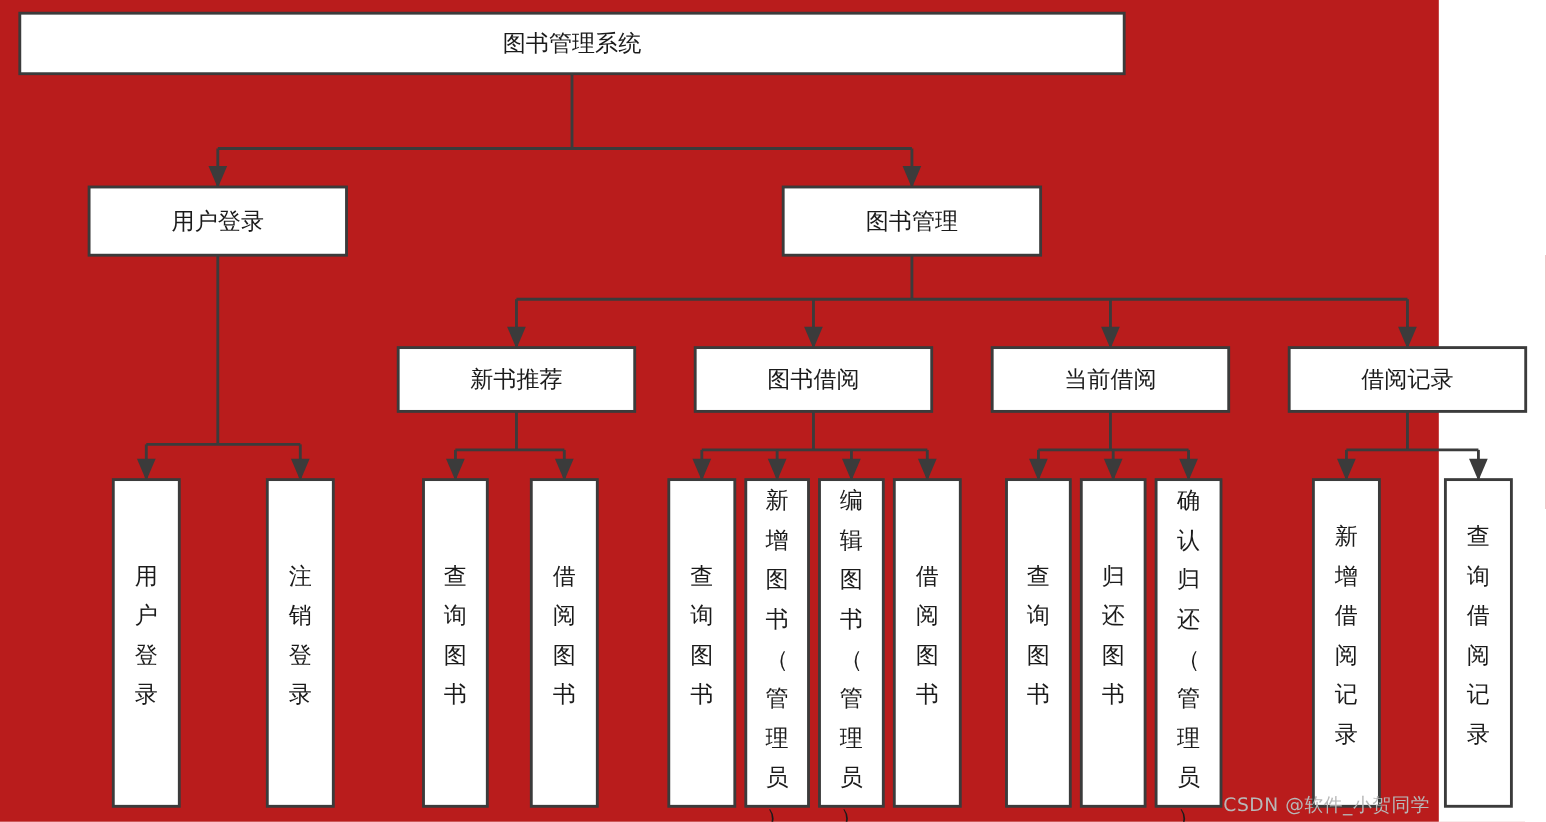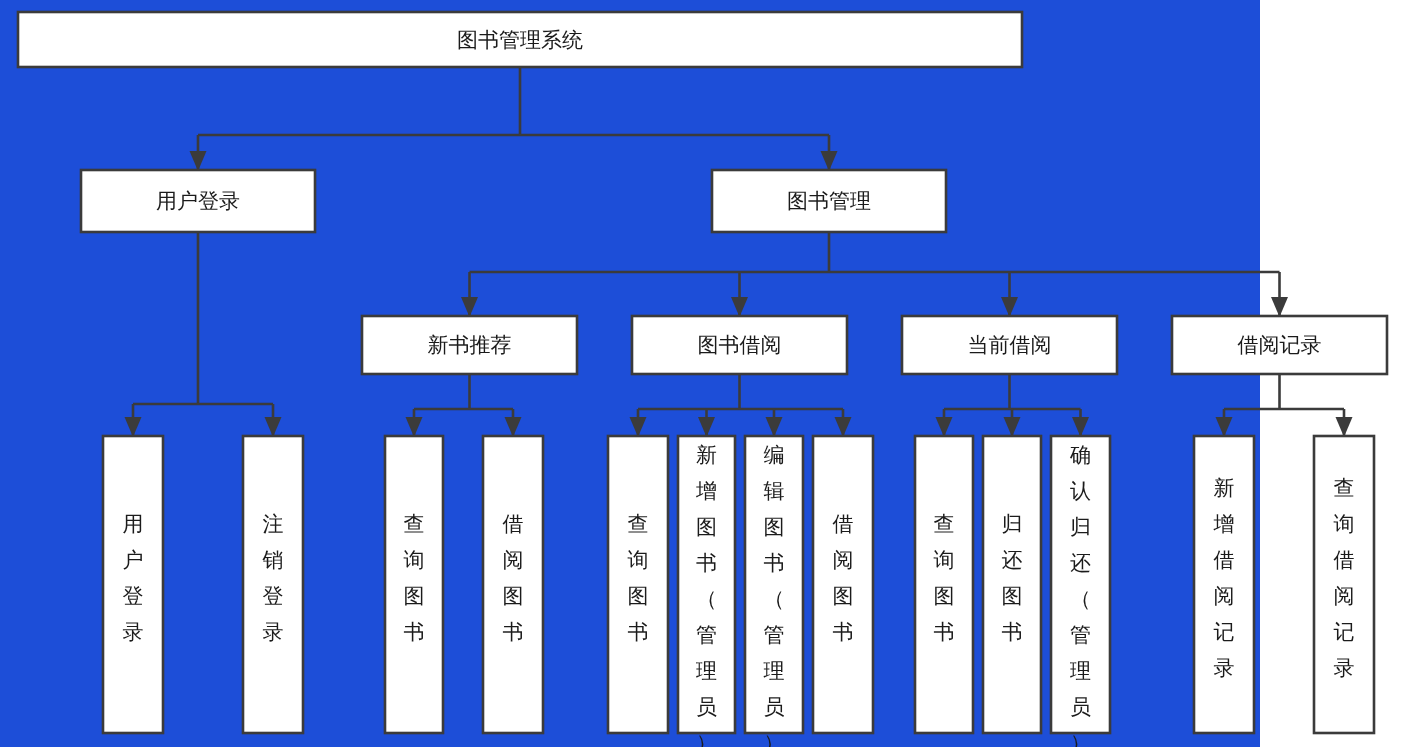--- a/index.html
+++ b/index.html
@@ -10,21 +10,22 @@
   body {
     width: 1405px;
     height: 747px;
     font-family: "DejaVu Sans", "Liberation Sans", sans-serif;
     overflow: hidden;
   }
   #diagram-root {
     position: relative;
     width: 1260px;
     height: 747px;
-    background: #1d4ed8;
+    background: #b91c1c;
+    padding-left: 48px;
   }
   svg#tree-svg {
     position: absolute;
     left: 0;
     top: 0;
     width: 1405px;
     height: 747px;
     display: block;
   }
   .node-box {
@@ -204,14 +205,15 @@
           <rect x="1194" y="436" width="60" height="297" class="node-box"></rect>
           <text x="1224" y="0" class="node-label-vert"><tspan x="1224" y="494.5">新</tspan><tspan x="1224" y="530.5">增</tspan><tspan x="1224" y="566.5">借</tspan><tspan x="1224" y="602.5">阅</tspan><tspan x="1224" y="638.5">记</tspan><tspan x="1224" y="674.5">录</tspan></text>
         </g>
         <g>
           <rect x="1314" y="436" width="60" height="297" class="node-box"></rect>
           <text x="1344" y="0" class="node-label-vert"><tspan x="1344" y="494.5">查</tspan><tspan x="1344" y="530.5">询</tspan><tspan x="1344" y="566.5">借</tspan><tspan x="1344" y="602.5">阅</tspan><tspan x="1344" y="638.5">记</tspan><tspan x="1344" y="674.5">录</tspan></text>
         </g>
       </g>
   </svg>
 
+  <div class="watermark">CSDN @软件_小贺同学</div>
 
 </div>
 
 </body></html>

